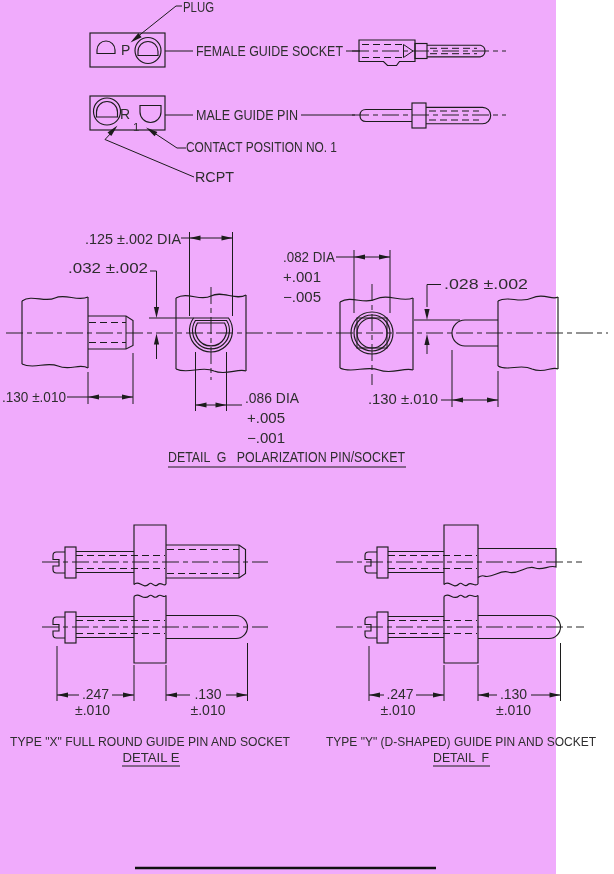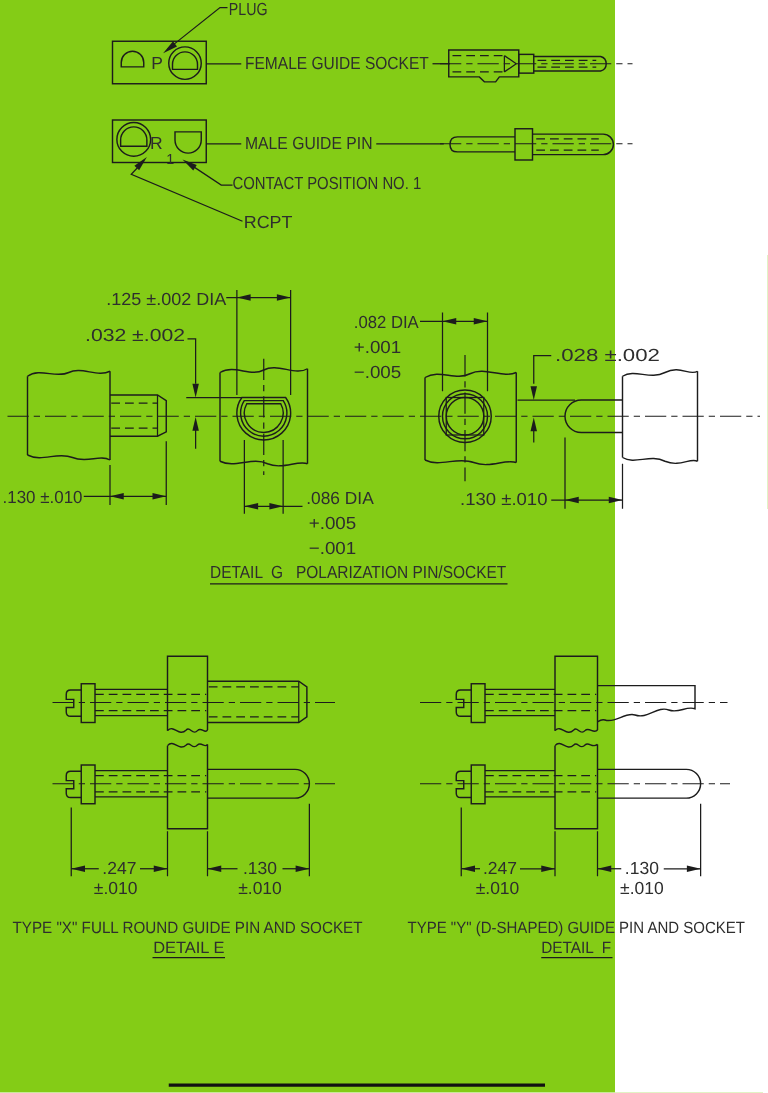--- a/index.html
+++ b/index.html
@@ -1,16 +1,16 @@
 <!DOCTYPE html>
 <html><head>
 <meta charset="utf-8">
 <style>
   html,body{margin:0;padding:0;background:#ffffff;}
-  #page{width:492px;height:874px;position:relative;background:#84cc16;text-decoration:underline;}
+  #page{width:556px;height:874px;position:relative;background:#f0abfc;text-decoration:underline;}
   svg text{font-family:"Liberation Sans",sans-serif;fill:#2e2e2e;}
   .t14{font-size:14px;}
   .t13{font-size:13px;}
   .t11{font-size:11.5px;}
   .ln{stroke:#1c1c1c;stroke-width:1.15;fill:none;}
   .thin{stroke:#1c1c1c;stroke-width:1;fill:none;}
   .dash{stroke:#1c1c1c;stroke-width:1;fill:none;stroke-dasharray:7 4;}
   .cl{stroke:#1c1c1c;stroke-width:0.95;fill:none;stroke-dasharray:17 4 5 4;}
   .arr{fill:#1c1c1c;stroke:none;}
 </style>

